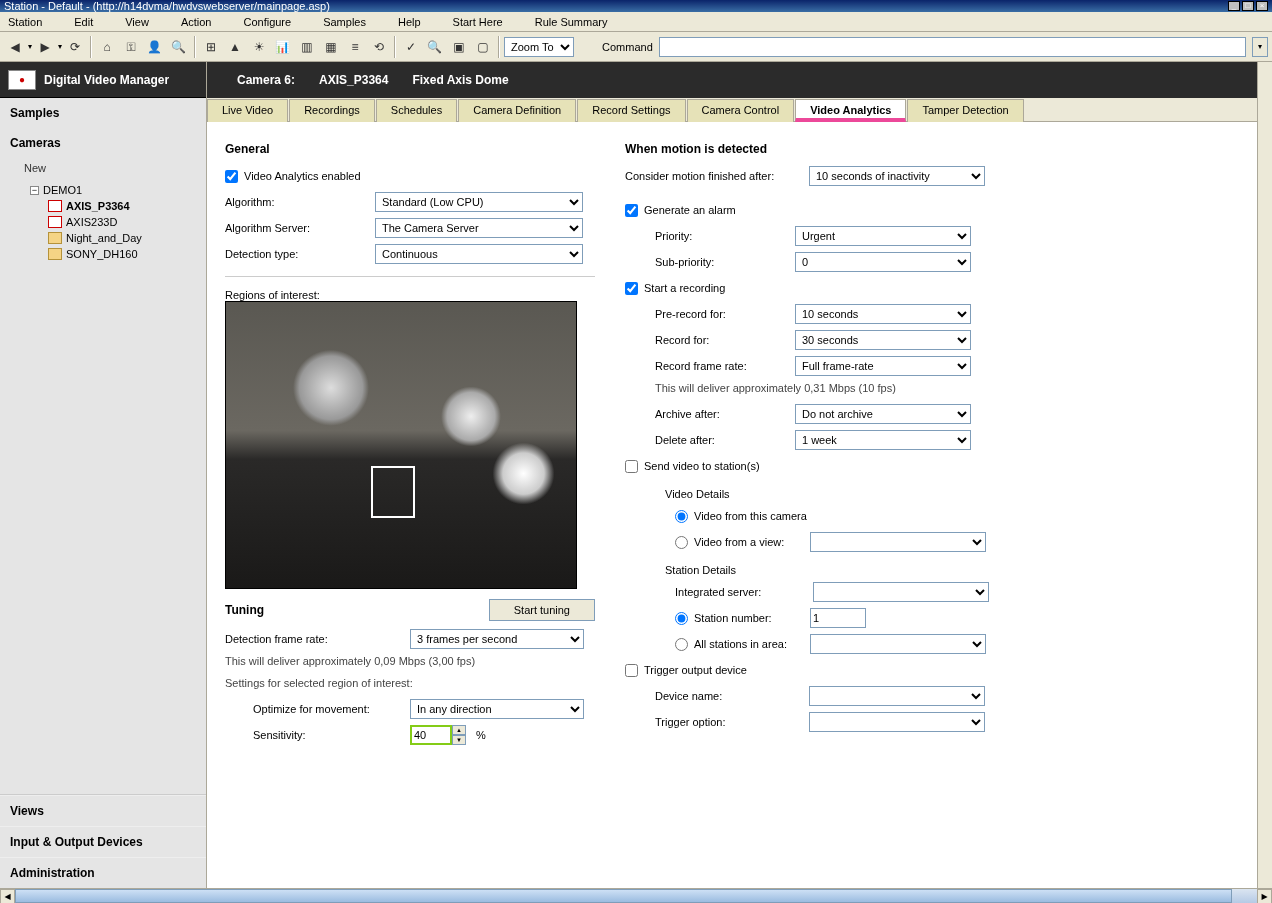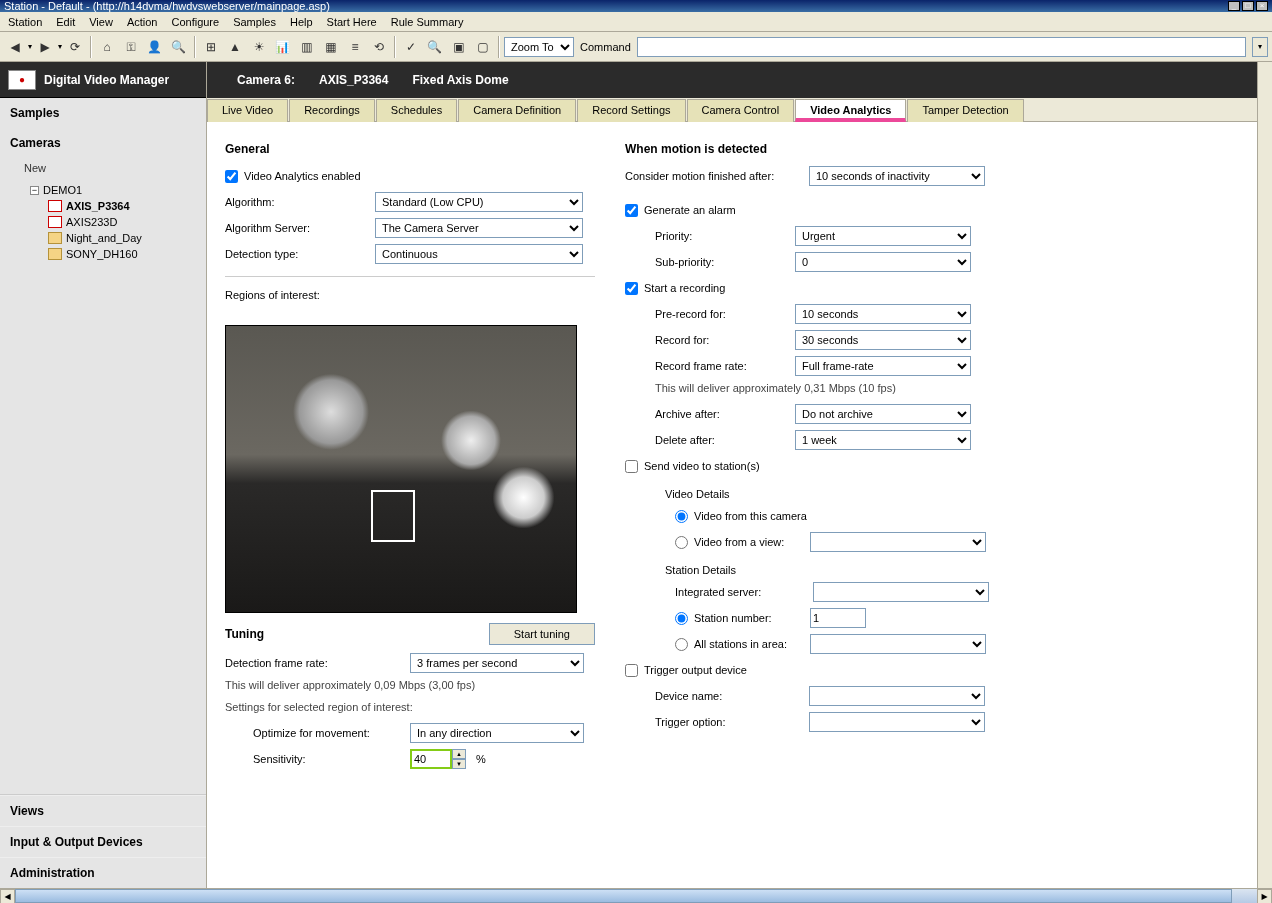--- a/index.html
+++ b/index.html
@@ -1,26 +1,26 @@
 <!DOCTYPE html>
 <html><head>
 <meta charset="utf-8">
 <style>
 * { box-sizing: border-box; margin: 0; padding: 0; }
 body { font-family: Tahoma, Arial, sans-serif; font-size: 11px; background: #ece9d8; overflow: hidden; width: 1272px; height: 903px; position: relative; }
 .titlebar { height: 12px; background: linear-gradient(#0a246a,#3a6ea5); color: #fff; padding: 0 4px; font-size: 11px; display: flex; align-items: center; justify-content: space-between; overflow: hidden; }
 .titlebar .wbtns { display: flex; gap: 2px; }
 .titlebar .wbtn { width: 12px; height: 10px; background: #c0c0c0; border: 1px solid #000; font-size: 8px; text-align: center; line-height: 8px; }
-.menubar { height: 20px; background: #ece9d8; border-bottom: 1px solid #aca899; display: flex; align-items: center; padding: 0 2px; gap: 2px; }
+.menubar { height: 20px; background: #ece9d8; border-bottom: 1px solid #aca899; display: flex; align-items: center; padding: 0 2px; gap: 20px; }
 .menubar span { padding: 2px 6px; }
 .toolbar { height: 30px; background: #ece9d8; border-bottom: 1px solid #aca899; display: flex; align-items: center; padding: 0 4px; gap: 2px; }
 .tbtn { width: 22px; height: 22px; display: flex; align-items: center; justify-content: center; border: 1px solid transparent; font-size: 12px; color: #333; }
 .tsep { width: 2px; height: 22px; border-left: 1px solid #aca899; border-right: 1px solid #fff; margin: 0 2px; }
 .zoomselect { height: 20px; font-size: 11px; border: 1px solid #7f9db9; background: #fff; padding: 0 2px; width: 70px; }
-.cmdlabel { margin-left: 4px; margin-right: 4px; }
+.cmdlabel { margin-left: 26px; margin-right: 4px; }
 .cmdinput { flex: 1; height: 20px; border: 1px solid #7f9db9; background: #fff; margin-right: 4px; }
 .cmdbtn { width: 16px; height: 20px; background: #ece9d8; border: 1px solid #7f9db9; font-size: 8px; }
 .appbody { display: flex; height: 826px; }
 .sidebar { width: 207px; background: #e5e5e5; border-right: 1px solid #aca899; display: flex; flex-direction: column; }
 .sidebar-logo { height: 36px; background: #2b2b2b; color: #fff; display: flex; align-items: center; padding: 0 8px; gap: 8px; border-bottom: 1px solid #000; }
 .sidebar-logo .icon { width: 28px; height: 20px; background: #fff; display: flex; align-items: center; justify-content: center; font-size: 10px; color: #c00; border: 1px solid #888; }
 .sidebar-logo .title { font-weight: bold; font-size: 12px; }
 .sidebar-section { padding: 8px 10px; font-weight: bold; font-size: 12px; color: #000; }
 .sidebar-item { padding: 4px 10px 4px 24px; font-size: 11px; color: #333; }
 .tree { padding: 4px 0 4px 20px; font-size: 11px; flex: 1; overflow: auto; background: #fff0; }
@@ -198,21 +198,21 @@
           </div>
         <div class="row">
             <label>Algorithm Server:</label>
             <select class="fld"><option>The Camera Server</option></select>
           </div>
         <div class="row">
             <label>Detection type:</label>
             <select class="fld"><option>Continuous</option></select>
           </div>
         <div class="hr"></div>
-        <div style="margin-bottom:24px">Regions of interest:</div>
+        <div style="margin-bottom:0">Regions of interest:</div>
         <div class="preview">
           <div class="preview-img"></div>
           <div class="roi-box"></div>
         </div>
         <div class="tuning-row">
           <span class="section-title" style="margin:0">Tuning</span>
           <button class="btn">Start tuning</button>
         </div>
         <div class="row">
             <label style="width:185px">Detection frame rate:</label>

